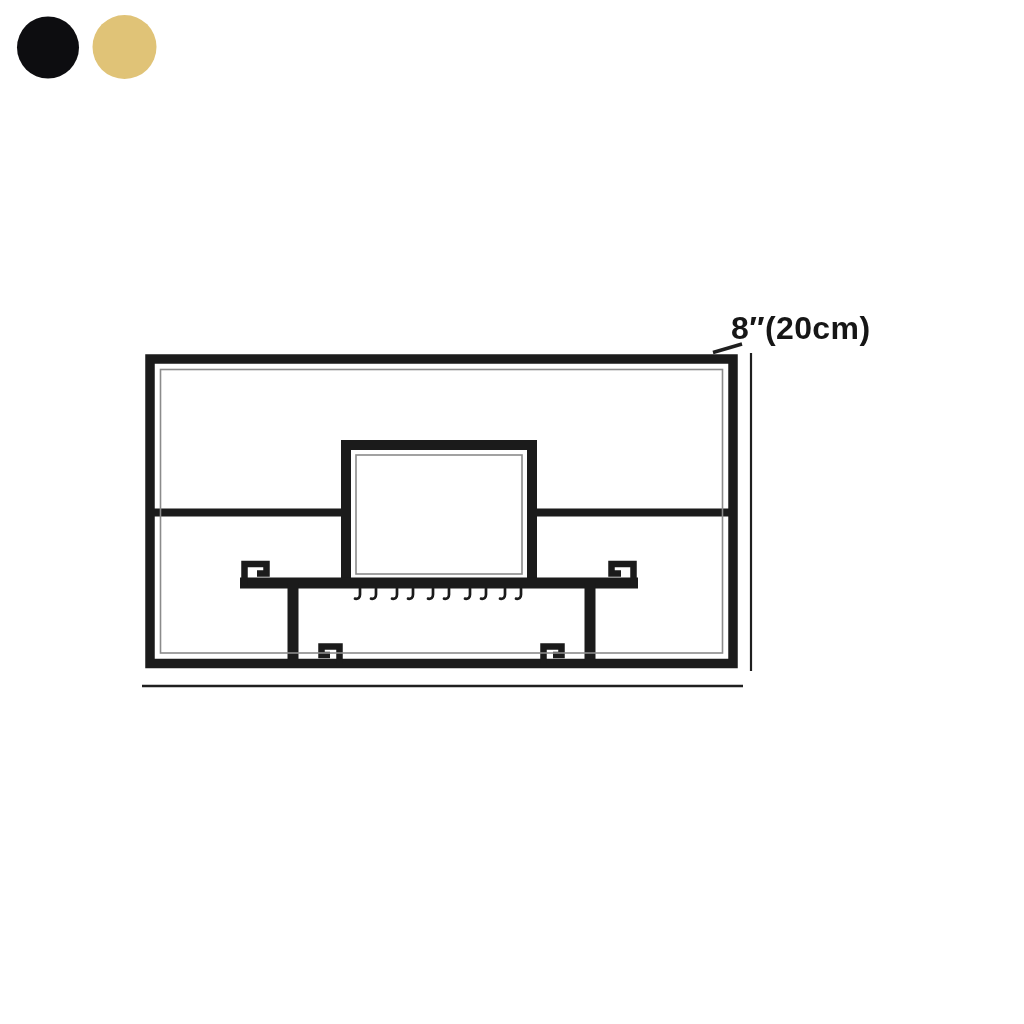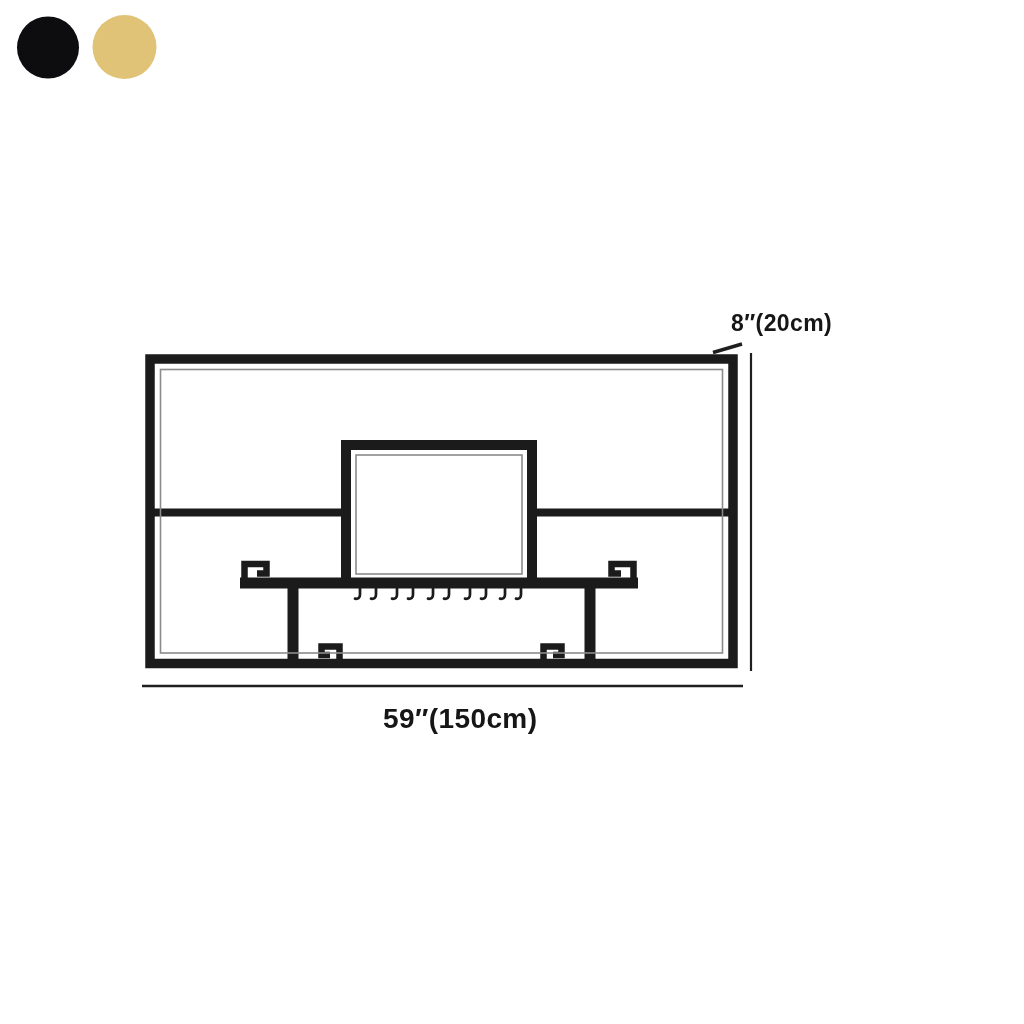--- a/index.html
+++ b/index.html
@@ -18,21 +18,21 @@
   .diagram-svg {
     position: absolute;
     left: 0;
     top: 0;
     width: 1024px;
     height: 1024px;
   }
   .dim-label {
     position: absolute;
     color: #161616;
-    font-size: 23px;
+    font-size: 32px;
     font-weight: 600;
     letter-spacing: 0.4px;
     white-space: nowrap;
     line-height: 1;
   }
   .dim-label.depth  { left: 731px; top: 312px; }
   .dim-label.height { left: 757px; top: 489px; }
   .dim-label.width  { left: 383px; top: 705px; font-size: 28px; }
 </style>
 </head>
@@ -86,15 +86,14 @@
     </g>
 
     <g fill="none" stroke="#1f1f1f">
       <path d="M 751 353 V 671" stroke-width="2.2"></path>
       <path d="M 713 352.5 L 742 344" stroke-width="3.4"></path>
       <path d="M 142 686 H 743" stroke-width="2.4"></path>
     </g>
   </svg>
 
   <div class="dim-label depth">8″(20cm)</div>
-  <div class="dim-label width">59″(150cm)</div>
 
 </div>
 
 </body></html>

